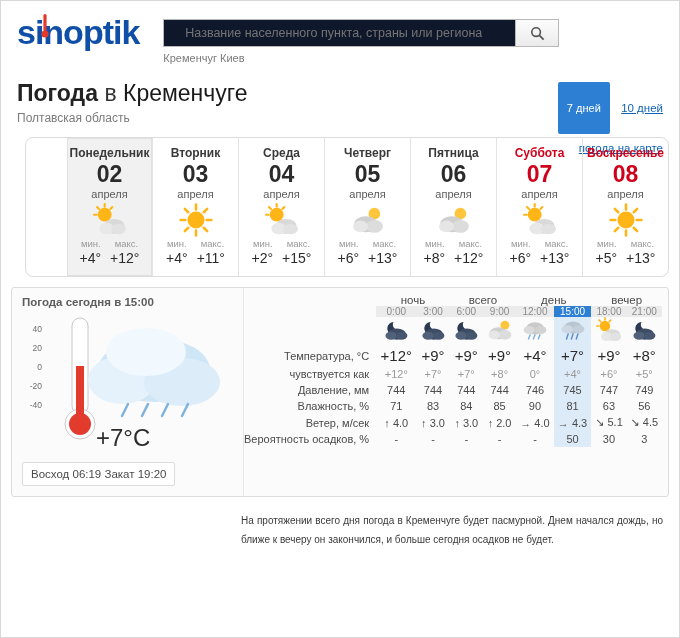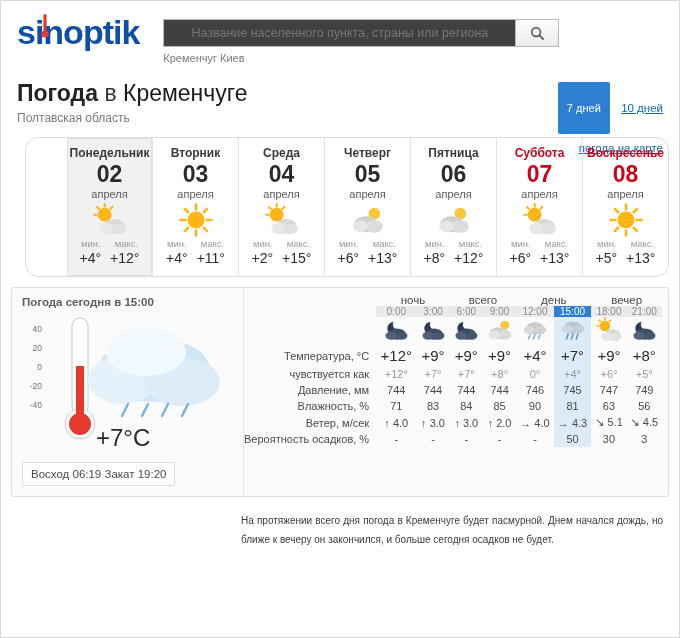--- a/index.html
+++ b/index.html
@@ -15,22 +15,22 @@
   .page { position: relative; width: 680px; height: 638px; border: 1px solid #d8d8d8; background: #fff; }
 
   
   .header { display: flex; align-items: flex-start; padding: 14px 16px 6px 16px; }
   .logo { font-size: 34px; font-weight: bold; color: #0f4fa8; letter-spacing: -1px; line-height: 34px; position: relative; }
   .thermo { position: absolute; left: 24px; top: -4px; width: 8px; height: 30px; }
   .search-area { margin-left: 24px; margin-top: 4px; }
   .search-row { display: flex; }
   .search-input {
     width: 352px; height: 28px; border: 1px solid #b9b9b9; border-right: none;
-    padding: 0 12px; font-size: 12.5px; color: #8d8d8d;
-    font-family: "Liberation Sans", sans-serif; background: #404040; text-align: center;
+    padding: 0 21px; font-size: 12.5px; color: #8d8d8d;
+    font-family: "Liberation Sans", sans-serif; background: #0f172a;
   }
   .search-btn {
     width: 44px; height: 28px; border: 1px solid #b9b9b9;
     background: linear-gradient(#fdfdfd, #ebebeb);
     cursor: pointer; display: flex; align-items: center; justify-content: center;
   }
   .search-hint { margin-top: 5px; font-size: 11px; color: #7b7b7b; }
 
   
   .title-block { padding: 10px 16px 4px 16px; position: relative; }
@@ -41,21 +41,21 @@
 
   .day-switch { position: absolute; right: 16px; top: 12px; text-align: right; }
   .tab7 {
     display: inline-block; background: #2d7fd4; color: #fff; font-size: 11px;
     padding: 20px 9px; border-radius: 2px; vertical-align: middle;
   }
   .tab10 { display: inline-block; margin-left: 8px; font-size: 11.5px; color: #1063b5; text-decoration: underline; vertical-align: middle; }
   .map-link { display: block; margin-top: 8px; font-size: 11.5px; color: #1063b5; text-decoration: underline; }
 
   
-  .days { display: flex; margin: 8px 10px 0 24px; border: 1px solid #dcdcdc; background: #fff; border-radius: 13px; padding-left: 41px; }
+  .days { display: flex; margin: 8px 10px 0 24px; border: 1px solid #dcdcdc; background: #fff; border-radius: 8px; padding-left: 41px; }
   .day { flex: 1 1 0; text-align: center; padding: 8px 0 10px 0; border-right: 1px solid #e4e4e4; position: relative; }
   .day:last-child { border-right: none; }
   .day.active { background: #f1f1f1; box-shadow: inset 0 0 0 1px #e0e0e0; }
   .dow { font-size: 12px; color: #3a3a3a; font-weight: bold; }
   .day.weekend .dow, .day.weekend .dnum { color: #d0021b; }
   .dnum { font-size: 23px; font-weight: bold; color: #2b2b2b; line-height: 27px; margin-top: 1px; }
   .dmon { font-size: 11px; color: #5a5a5a; }
   .day-icon { height: 34px; display: flex; align-items: center; justify-content: center; margin: 3px 0 1px 0; }
   .minmax-lbl { display: flex; justify-content: center; gap: 14px; font-size: 9.5px; color: #9a9a9a; }
   .minmax-val { display: flex; justify-content: center; gap: 9px; font-size: 14px; color: #2b2b2b; margin-top: 1px; }

